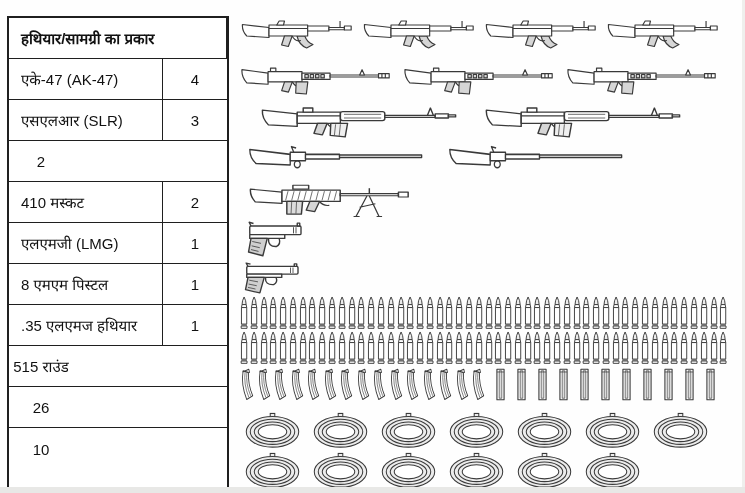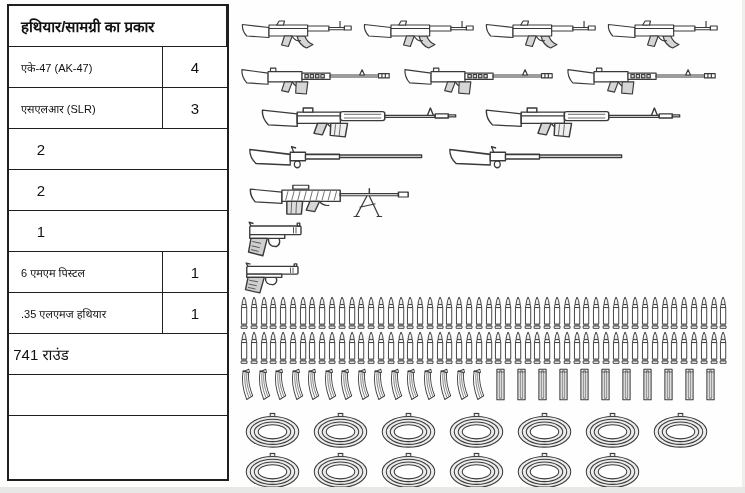--- a/index.html
+++ b/index.html
@@ -1,28 +1,28 @@
 <!DOCTYPE html>
 <html><head>
 <meta charset="utf-8">
 <style>
   html,body{margin:0;padding:0}
   body{width:745px;height:493px;background:#ffffff;position:relative;overflow:hidden;
        font-family:"Liberation Sans","DejaVu Sans",sans-serif;}
   .stage{position:absolute;inset:0;background:#fefefe}
 
   
-  .wtable{position:absolute;left:7px;top:4px;width:222px;height:477px;
+  .wtable{position:absolute;left:7px;top:16px;width:222px;height:477px;
           display:flex;flex-direction:column;border:2px solid #1f1f1f;
           background:#ffffff;box-sizing:border-box}
   .thead{display:flex;flex:0 0 40px}
   .trow{display:flex;flex:0 0 40px;border-top:1.5px solid #1f1f1f}
   .trow:last-child{flex:1 1 auto}
   .cell{display:flex;align-items:center;box-sizing:border-box;color:#111}
-  .cell.label{flex:1;padding-left:12px;border-right:1.5px solid #1f1f1f;font-size:11px}
+  .cell.label{flex:1;padding-left:12px;border-right:1.5px solid #1f1f1f;font-size:15px}
   .cell.value{width:64px;justify-content:center;font-size:15px}
   .thead .cell{font-weight:bold;font-size:15px}
   .trow:last-child .cell{align-items:flex-start;padding-top:13px}
 
   
   .figure{position:absolute;left:240px;top:0;width:500px;height:493px}
   .icon-row{display:flex;align-items:flex-start}
   .icon{display:block;flex:0 0 auto}
 
   .row-ak47{margin-top:8px;gap:6px}         .row-ak47 .icon{width:116px;height:42px}
@@ -187,33 +187,37 @@
 
     <div style="display:contents"><div class="trow">
           <div class="cell label">एके-47 (AK-47)</div>
           <div class="cell value">4</div>
         </div><div class="trow">
           <div class="cell label">एसएलआर (SLR)</div>
           <div class="cell value">3</div>
         </div><div class="trow">
           <div class="cell value">2</div>
         </div><div class="trow">
+          <div class="cell label">410 मस्कट</div>
           <div class="cell value">2</div>
         </div><div class="trow">
+          <div class="cell label">एलएमजी (LMG)</div>
           <div class="cell value">1</div>
         </div><div class="trow">
-          <div class="cell label">6 एमएम पिस्टल</div>
+          <div class="cell label">8 एमएम पिस्टल</div>
           <div class="cell value">1</div>
         </div><div class="trow">
           <div class="cell label">.35 एलएमज हथियार</div>
           <div class="cell value">1</div>
         </div><div class="trow">
-          <div class="cell value">741 राउंड</div>
-        </div><div class="trow">
-        </div><div class="trow">
+          <div class="cell value">515 राउंड</div>
+        </div><div class="trow">
+          <div class="cell value">26</div>
+        </div><div class="trow">
+          <div class="cell value">10</div>
         </div></div>
   </div>
 
   <div class="figure">
       <div class="icon-row row-ak47">
         <svg class="icon ak47">
           <use href="#sym-ak47"></use>
         </svg>
         <svg class="icon ak47">
           <use href="#sym-ak47"></use>

